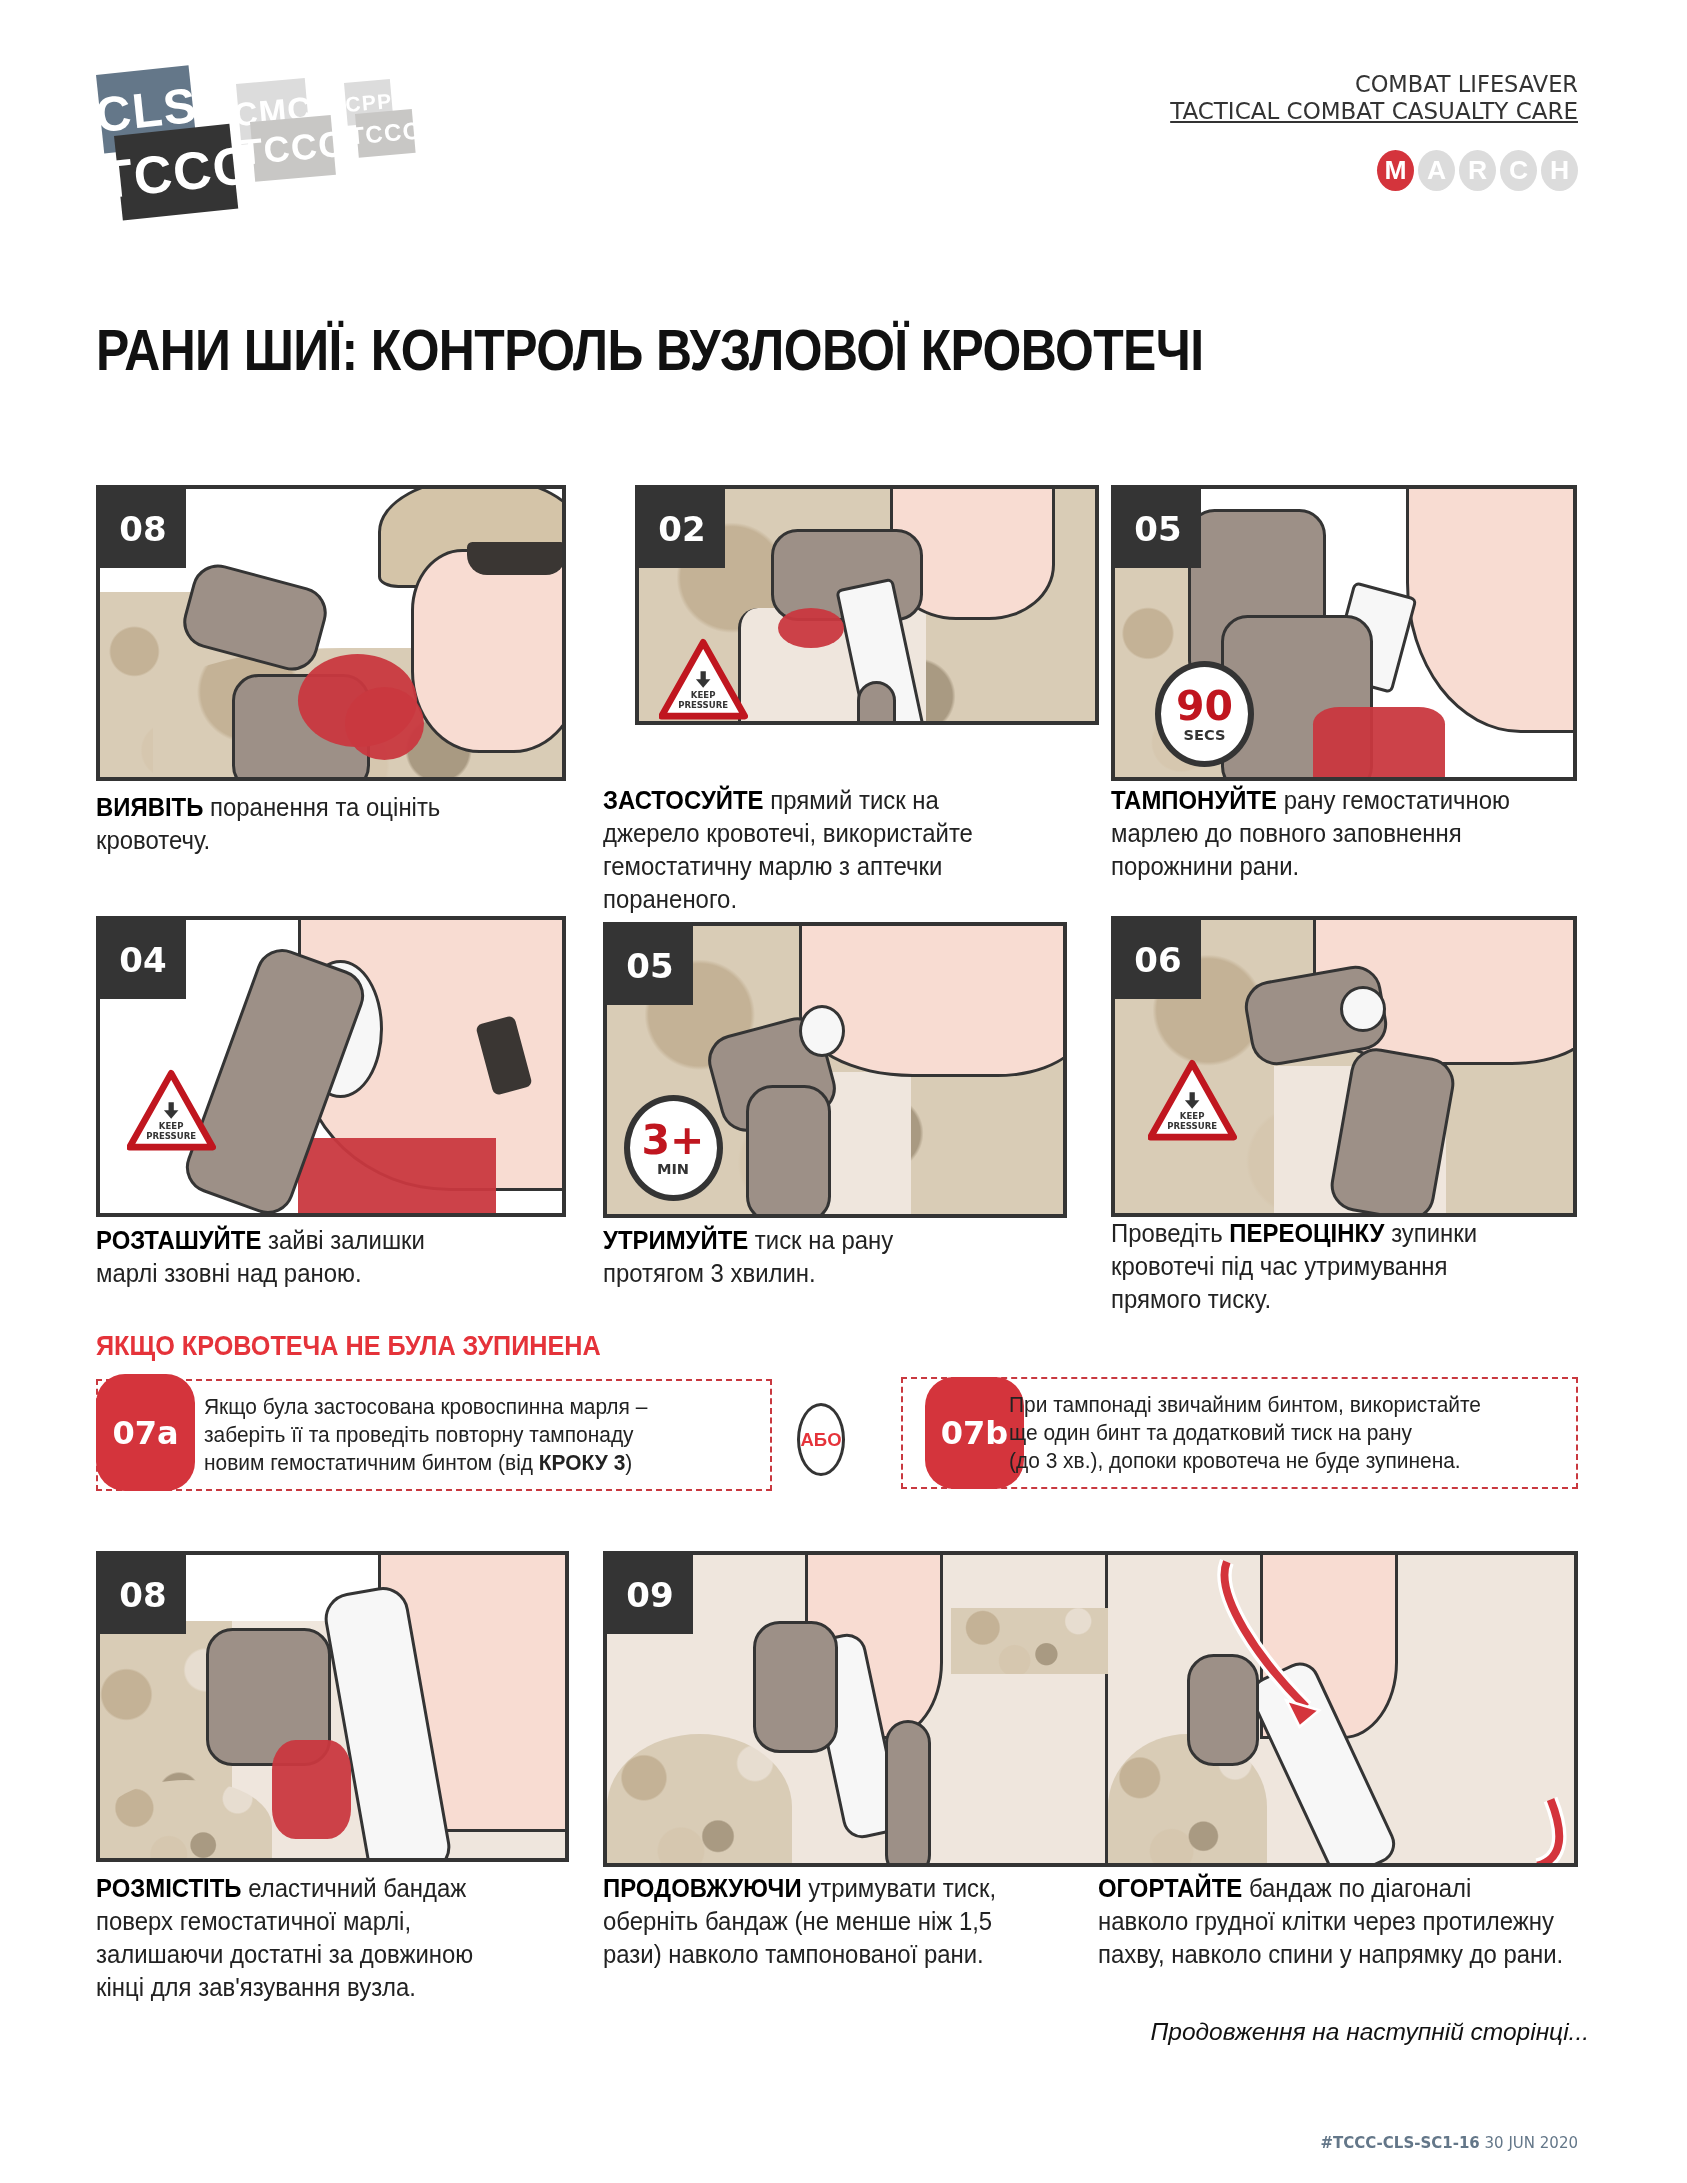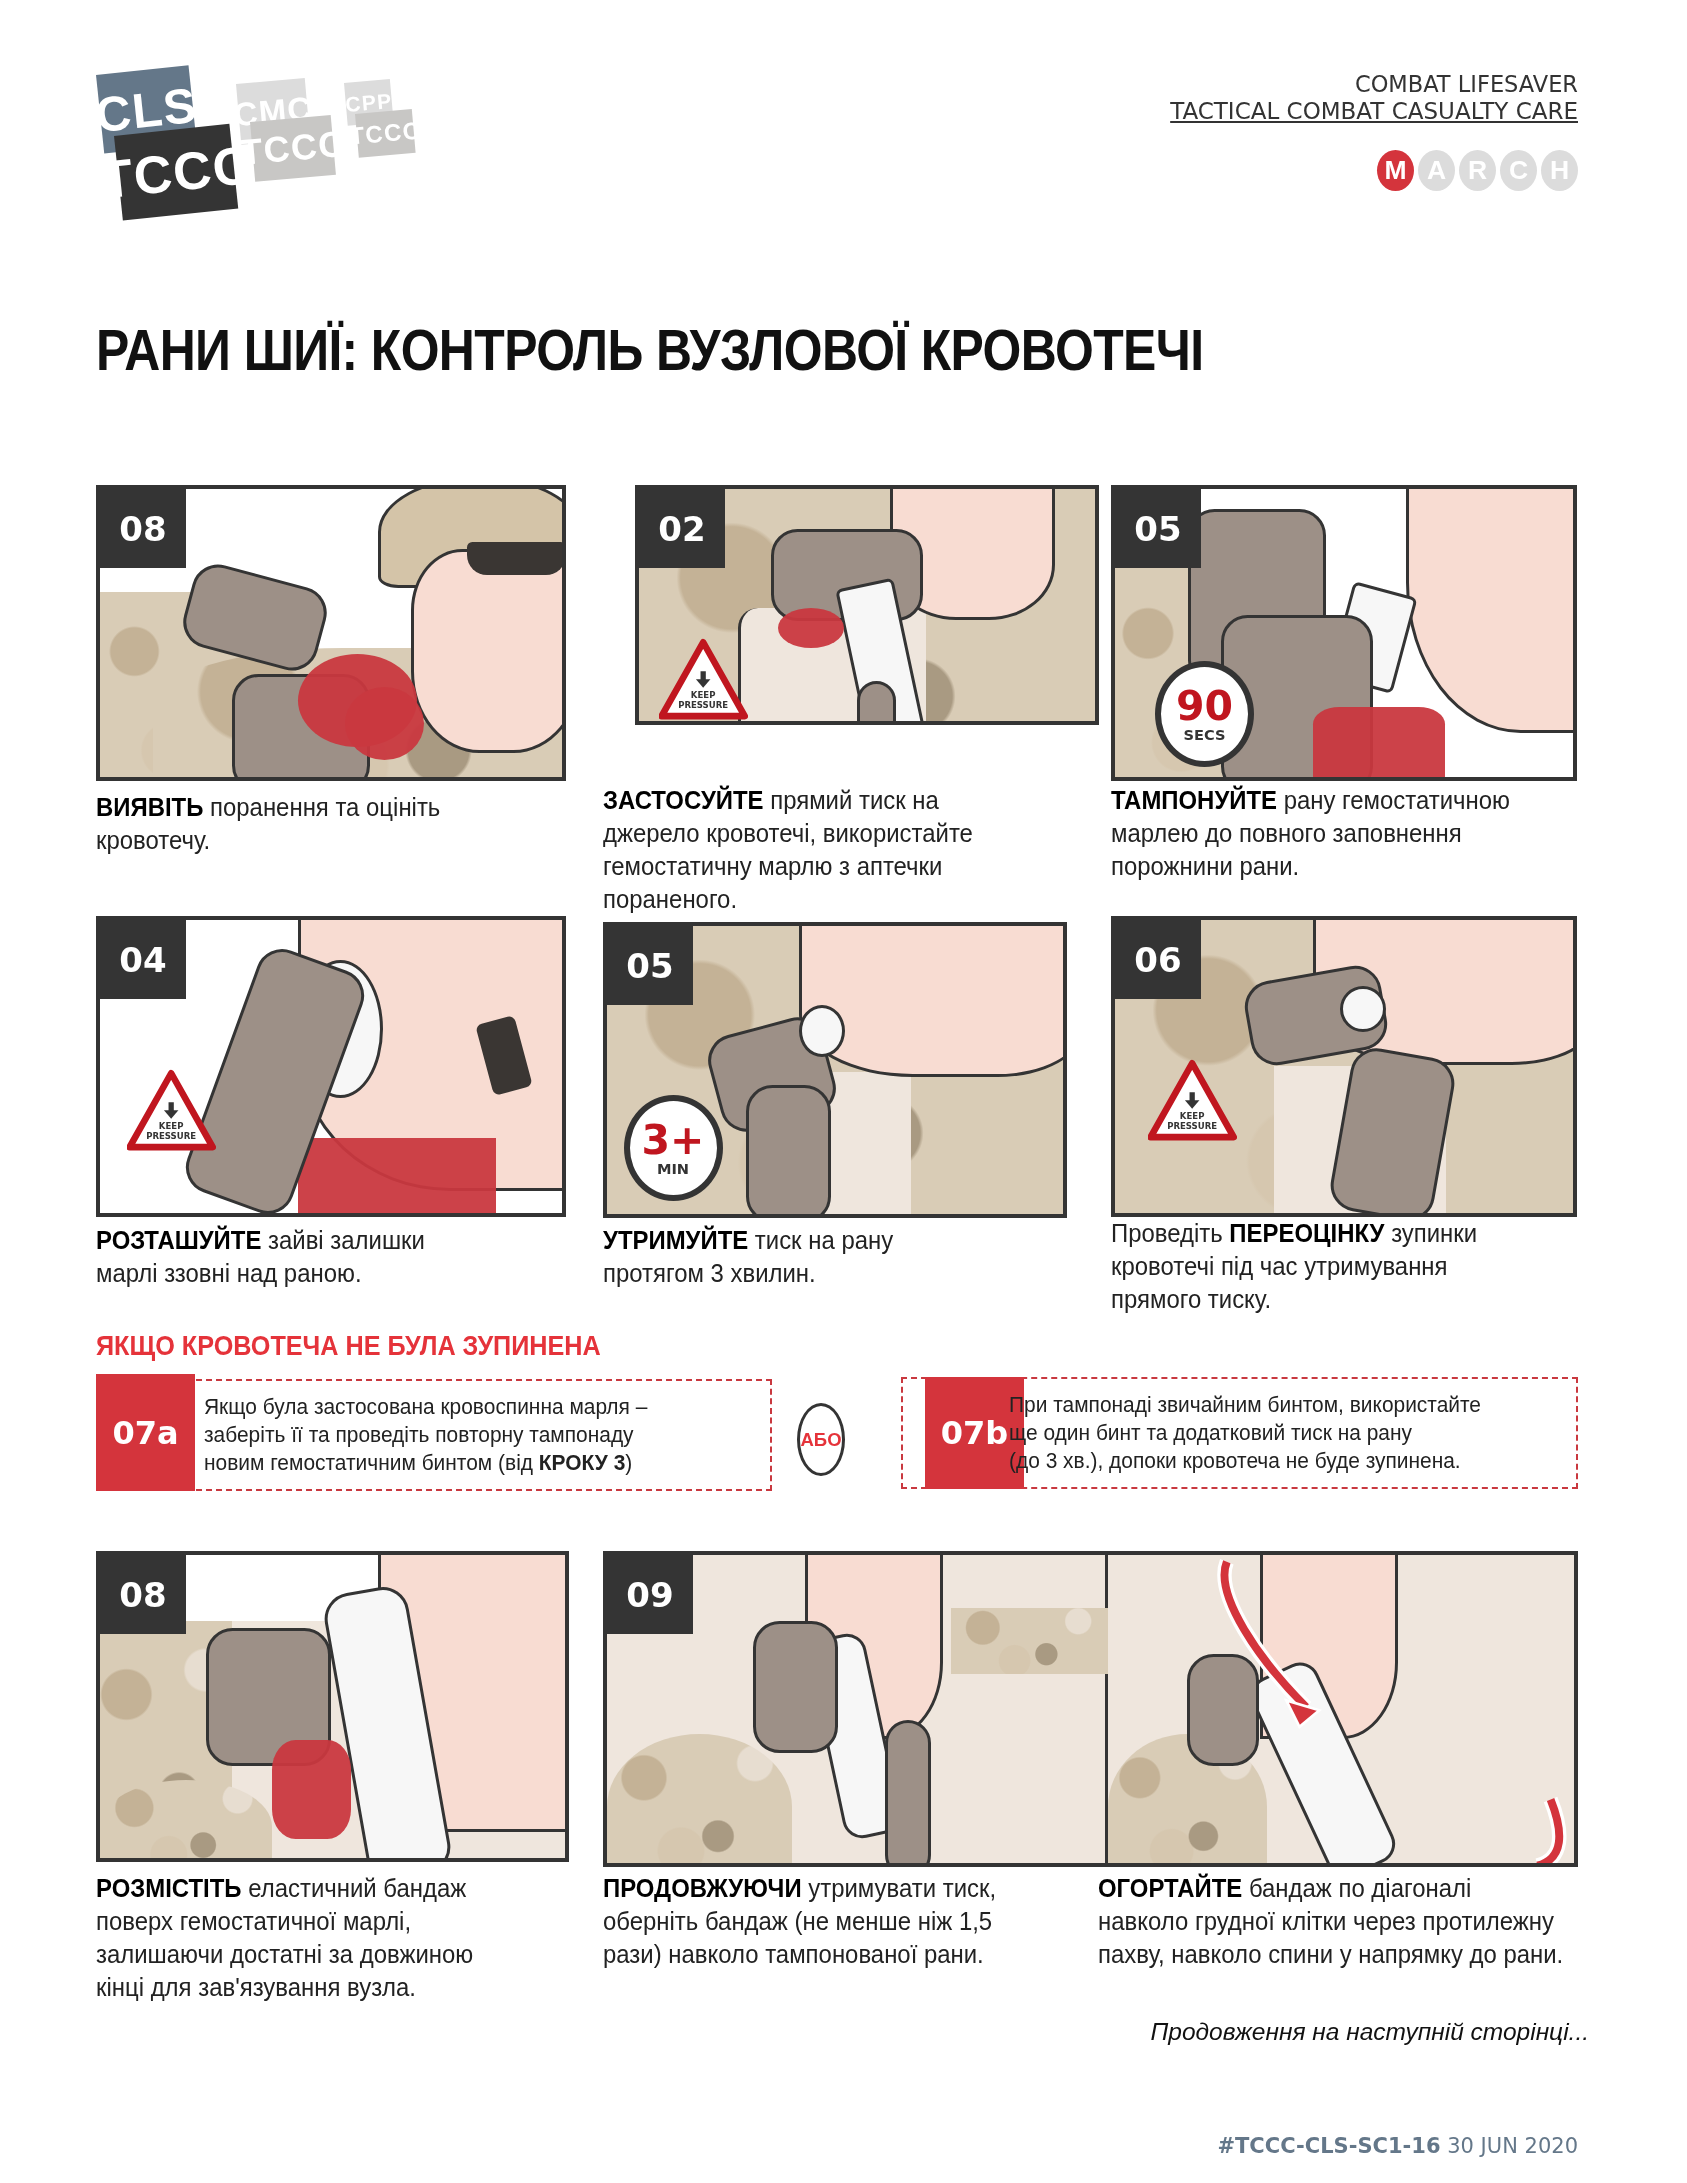--- a/index.html
+++ b/index.html
@@ -60,29 +60,29 @@
            font-family:"DejaVu Sans", sans-serif; font-weight:bold; }
   .timer .big { color:#c0161f; font-size:41px; line-height:40px; }
   .timer .small { color:#343434; font-size:14.6px; }
 
   
   .alert-title { left:96px; top:1330px; color:#e5333a; font-size:28px; font-weight:bold;
                  transform:scaleX(0.9); transform-origin:left top; white-space:nowrap; }
   .step7 { position:absolute; border:2px dashed #c9383f; box-sizing:border-box; }
   .step7 .tag { position:absolute; left:-2px; top:-6.6px; bottom:-2px; width:99px; background:#d4343c;
                 color:#fff; font-family:"DejaVu Sans", sans-serif; font-weight:bold; font-size:32px;
-                display:flex; align-items:center; justify-content:center; }
+                display:flex; align-items:center; justify-content:center;border-radius:29px; }
   .step7 .txt { position:absolute; left:106px; top:12px; font-size:22.5px; line-height:28px; color:#222;
                 transform:scaleX(0.93); transform-origin:left top; white-space:nowrap; }
   .or-badge { left:797px; top:1403px; width:48px; height:73px; border:3.3px solid #343434;
               border-radius:50%; display:flex; align-items:center; justify-content:center;
               color:#e5333a; font-weight:bold; font-size:18.5px; box-sizing:border-box; }
 
   .continued { right:98px; top:2018px; font-size:24.5px; font-style:italic; color:#111; }
-  .footer { right:109px; top:2134px; font-size:21px; color:#647789; font-family:"DejaVu Sans", sans-serif; }
+  .footer { right:109px; top:2134px; font-size:15px; color:#647789; font-family:"DejaVu Sans", sans-serif; }
   .footer b { font-weight:bold; }
 </style>
 </head>
 <body>
 
 <div class="logo-box cls1">CLS</div>
 <div class="logo-box cls2">TCCC</div>
 <div class="logo-box cmc1">CMC</div>
 <div class="logo-box cmc2">TCCC</div>
 <div class="logo-box cpp1">CPP</div>

